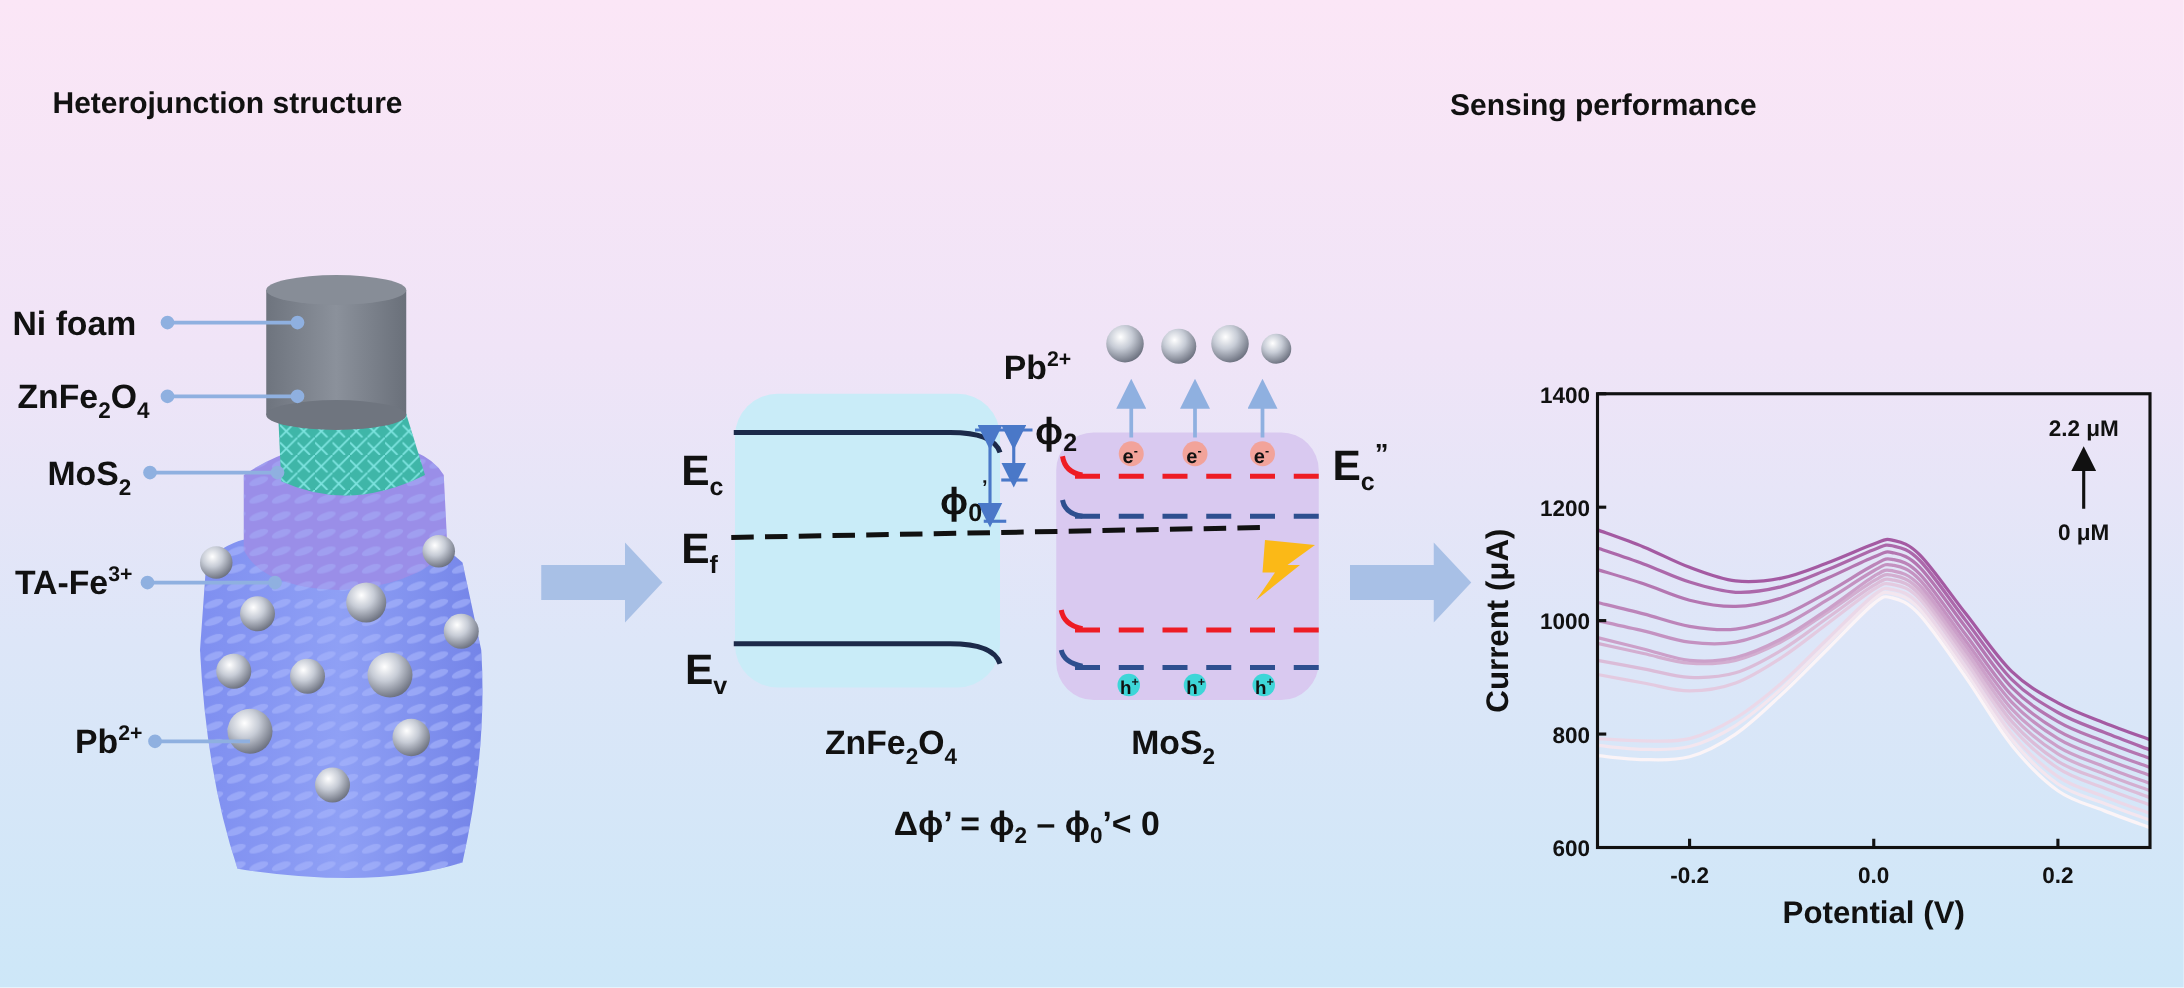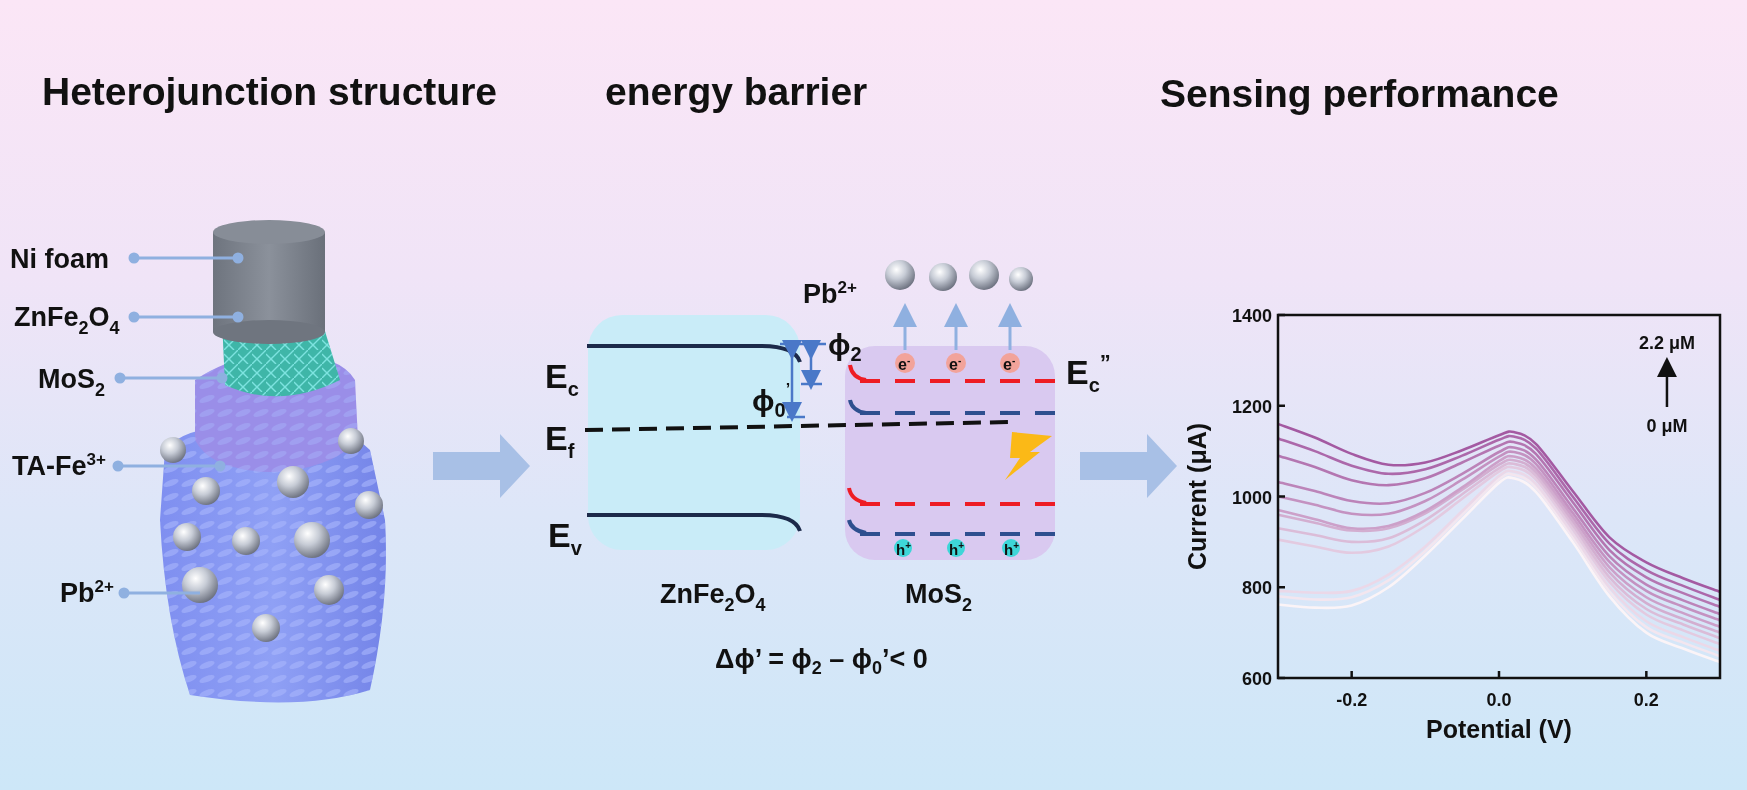--- a/index.html
+++ b/index.html
@@ -1,27 +1,26 @@
 <!DOCTYPE html>
 <html><head>
 <meta charset="utf-8">
 <style>
   html,body{margin:0;padding:0;}
   body{width:1747px;height:790px;overflow:hidden;font-family:"Liberation Sans",sans-serif;
     background:linear-gradient(180deg,#fbe6f6 0%,#f0e4f7 35%,#dde6f8 65%,#cde7f8 100%);position:relative;}
-  .title{position:absolute;font-weight:bold;color:#111;font-size:39px;line-height:1.25;}
+  .title{position:absolute;font-weight:bold;color:#111;font-size:24px;line-height:1.25;}
   svg{position:absolute;left:0;top:0;}
   .lbl{font-family:"Liberation Sans",sans-serif;font-weight:bold;fill:#111;}
 </style>
 </head>
 <body>
 
 <div class="title" style="left:42px;top:68px;">Heterojunction structure</div>
 <div class="title" style="left:605px;top:68px;">
-  <div>energy barrier</div>
 </div>
 <div class="title" style="left:1160px;top:70px;text-align:right;">Sensing performance</div>
 
 <svg width="1747" height="790" viewBox="0 0 1747 790">
   <defs>
     <radialGradient id="ball" cx="0.38" cy="0.32" r="0.7">
       <stop offset="0" stop-color="#ffffff"></stop>
       <stop offset="0.45" stop-color="#c7ccd6"></stop>
       <stop offset="1" stop-color="#6d7280"></stop>
     </radialGradient>

